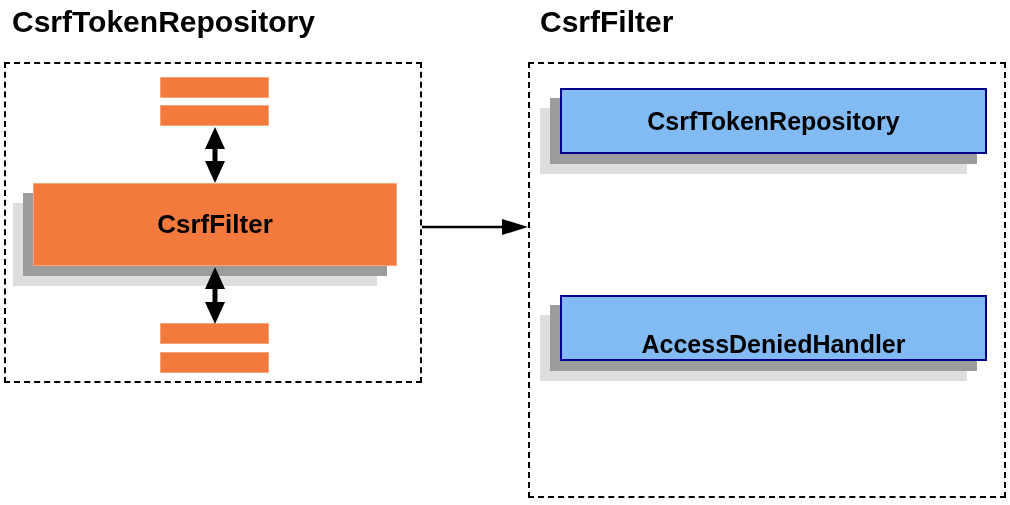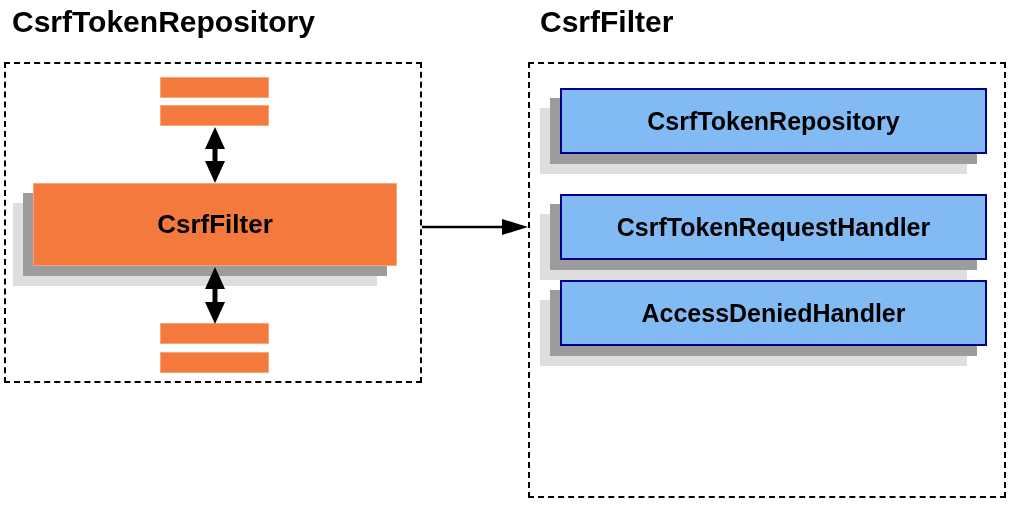--- a/index.html
+++ b/index.html
@@ -79,21 +79,21 @@
     border: 2px solid var(--blue-border, #00008b);
     box-sizing: border-box;
     box-shadow: -10px 10px 0 0 var(--shadow-medium, #9c9c9c),
                 -20px 20px 0 0 var(--shadow-light, #dedede);
     display: flex;
     align-items: center;
     justify-content: center;
   }
   .blue-box.c0 { top: 88px; }
   .blue-box.c1 { top: 194px; }
-  .blue-box.c2 { top: 280px; }
+  .blue-box.c2 { top: 295px; align-items: flex-end; }
   .blue-box.c3 { top: 393px; }
   .blue-box .box-label {
     font-size: 25px;
     font-weight: bold;
     color: var(--text, #000000);
   }
 
   .overlay {
     position: absolute;
     left: 0;
@@ -121,23 +121,20 @@
   <div class="bar b3"></div>
   <div class="bar b4"></div>
 
   <div class="orange-box">
     <span class="box-label">CsrfFilter</span>
   </div>
 
   <div class="blue-box c0">
     <span class="box-label">CsrfTokenRepository</span>
   </div>
-  <div class="blue-box c1">
-    <span class="box-label">CsrfTokenRequestHandler</span>
-  </div>
   <div class="blue-box c2">
     <span class="box-label">AccessDeniedHandler</span>
   </div>
 
   <svg class="overlay" viewBox="0 0 1010 505" xmlns="http://www.w3.org/2000/svg">
 
     <g>
       <line class="arrow-stroke" x1="215" y1="146" x2="215" y2="164" stroke-width="5"></line>
       <polygon class="arrow-fill" points="215,127 205,149 225,149"></polygon>
       <polygon class="arrow-fill" points="215,183 205,161 225,161"></polygon>

